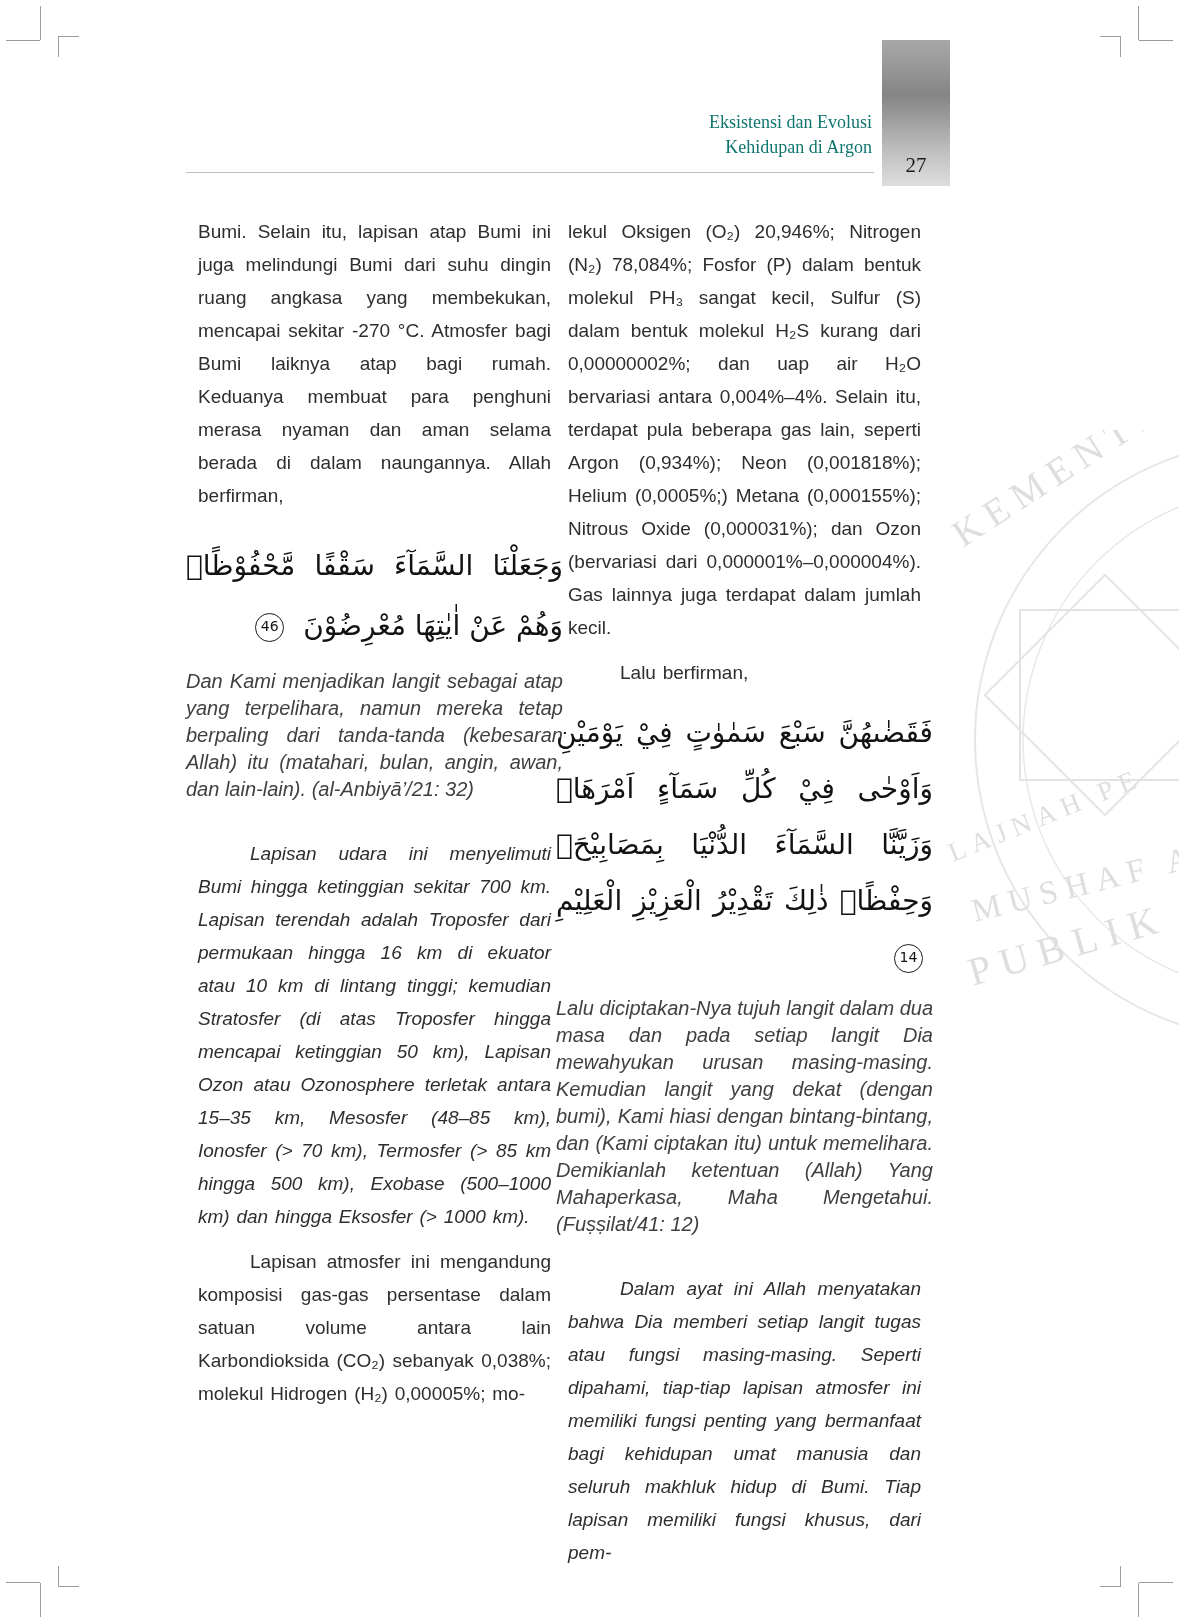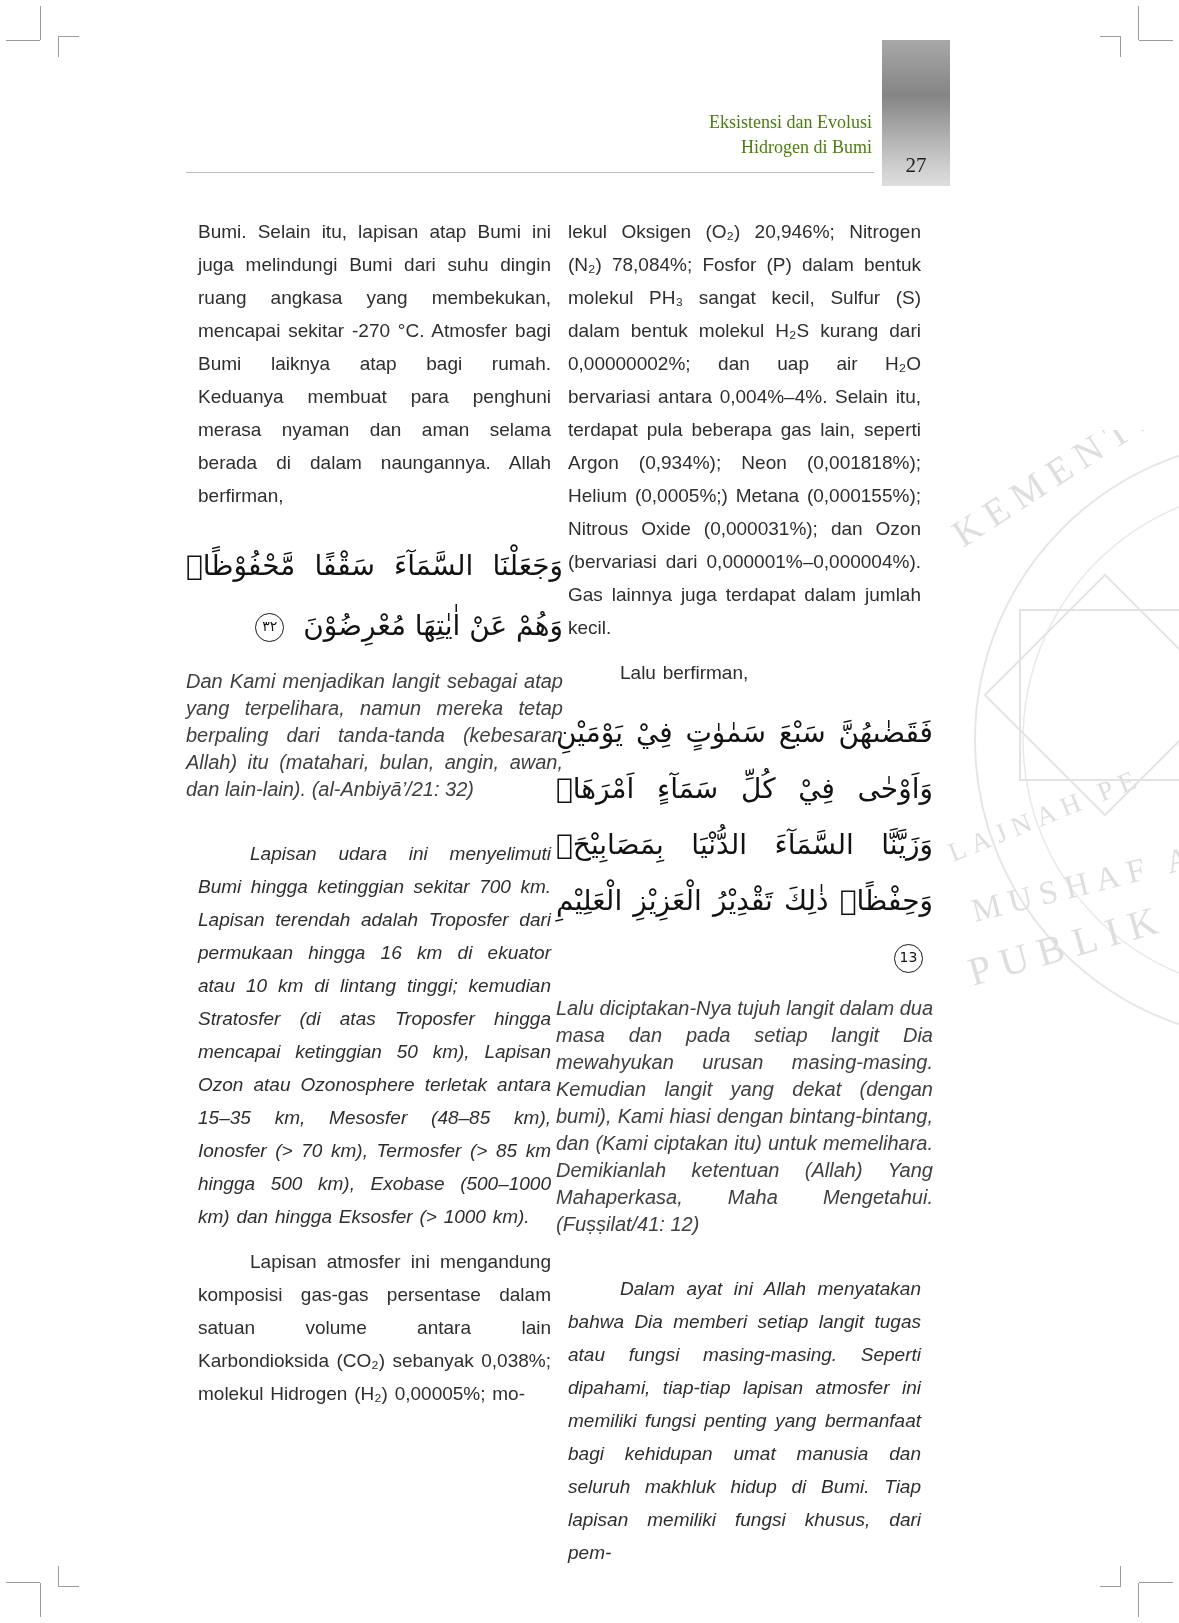--- a/index.html
+++ b/index.html
@@ -24,21 +24,21 @@
     background:linear-gradient(180deg,#a8a8a8 0%,#858585 38%,#c2c2c2 78%,#dedede 100%);
     display:flex;align-items:flex-end;justify-content:center;
   }
   .page-number{
     font-family:"Liberation Serif","DejaVu Serif",serif;
     font-size:21px;color:#1d1d1d;padding-bottom:8px;
   }
   .running-head{
     position:absolute;top:110px;right:307px;text-align:right;
     font-family:"Liberation Serif","DejaVu Serif",serif;
-    font-size:18px;line-height:25px;color:#4d7c0f;
+    font-size:18px;line-height:25px;color:#0f766e;
   }
   .header-rule{position:absolute;left:186px;top:172px;width:688px;height:1px;background:#bdbdbd;}
 
   
   .col{position:absolute;top:203px;width:377px;}
   .col-left{left:186px;}
   .col-right{left:556px;}
 
   .body-text{
     margin:12px;font-size:19px;line-height:33px;text-align:justify;
@@ -103,45 +103,45 @@
     <text class="wm-text" x="40" y="492" font-size="33" letter-spacing="8" transform="rotate(-14 40 492)">MUSHAF A</text>
     <text class="wm-text" x="38" y="556" font-size="40" letter-spacing="10" transform="rotate(-16 38 556)">PUBLIK</text>
   </svg>
 
   <div class="page-band">
     <span class="page-number">27</span>
   </div>
 
   <div class="running-head">
     <div>Eksistensi dan Evolusi</div>
-    <div>Hidrogen di Bumi</div>
+    <div>Kehidupan di Argon</div>
   </div>
   <div class="header-rule"></div>
 
   <div class="col col-left">
     <p class="body-text">Bumi. Selain itu, lapisan atap Bumi ini juga melindungi Bumi dari suhu dingin ruang angkasa yang membekukan, mencapai sekitar -270 °C. Atmosfer bagi Bumi laiknya atap bagi rumah. Keduanya membuat para penghuni merasa nyaman dan aman selama berada di dalam naungannya. Allah berfirman,</p>
 
     <div class="arabic">
       <span>وَجَعَلْنَا السَّمَآءَ سَقْفًا مَّحْفُوْظًاۚ وَهُمْ عَنْ اٰيٰتِهَا مُعْرِضُوْنَ</span>
-      <span class="ayah-circle">٣٢</span>
+      <span class="ayah-circle">46</span>
     </div>
 
     <p class="translation">Dan Kami menjadikan langit sebagai atap yang terpelihara, namun mereka tetap berpaling dari tanda-tanda (kebesaran Allah) itu (matahari, bulan, angin, awan, dan lain-lain). (al-Anbiyā’/21: 32)</p>
 
     <p class="body-text indent gap-top">Lapisan udara ini menyelimuti Bumi hingga ketinggian sekitar 700 km. Lapisan terendah adalah Troposfer dari permukaan hingga 16 km di ekuator atau 10 km di lintang tinggi; kemudian Stratosfer (di atas Troposfer hingga mencapai ketinggian 50 km), Lapisan Ozon atau Ozonosphere terletak antara 15–35 km, Mesosfer (48–85 km), Ionosfer (&gt; 70 km), Termosfer (&gt; 85 km hingga 500 km), Exobase (500–1000 km) dan hingga Eksosfer (&gt; 1000 km).</p>
     <p class="body-text indent">Lapisan atmosfer ini mengandung komposisi gas-gas persentase dalam satuan volume antara lain Karbondioksida (CO₂) sebanyak 0,038%; molekul Hidrogen (H₂) 0,00005%; mo-</p>
   </div>
 
   <div class="col col-right">
     <p class="body-text">lekul Oksigen (O₂) 20,946%; Nitrogen (N₂) 78,084%; Fosfor (P) dalam bentuk molekul PH₃ sangat kecil, Sulfur (S) dalam bentuk molekul H₂S kurang dari 0,00000002%; dan uap air H₂O bervariasi antara 0,004%–4%. Selain itu, terdapat pula beberapa gas lain, seperti Argon (0,934%); Neon (0,001818%); Helium (0,0005%;) Metana (0,000155%); Nitrous Oxide (0,000031%); dan Ozon (bervariasi dari 0,000001%–0,000004%). Gas lainnya juga terdapat dalam jumlah kecil.</p>
     <p class="body-text indent">Lalu berfirman,</p>
 
     <div class="arabic" style="margin-top:16px;margin-bottom:10px;line-height:56px;">
       <span>فَقَضٰىهُنَّ سَبْعَ سَمٰوٰتٍ فِيْ يَوْمَيْنِ وَاَوْحٰى فِيْ كُلِّ سَمَآءٍ اَمْرَهَاۗ وَزَيَّنَّا السَّمَآءَ الدُّنْيَا بِمَصَابِيْحَۖ وَحِفْظًاۗ ذٰلِكَ تَقْدِيْرُ الْعَزِيْزِ الْعَلِيْمِ</span>
-      <span class="ayah-circle">13</span>
+      <span class="ayah-circle">14</span>
     </div>
 
     <p class="translation">Lalu diciptakan-Nya tujuh langit dalam dua masa dan pada setiap langit Dia mewahyukan urusan masing-masing. Kemudian langit yang dekat (dengan bumi), Kami hiasi dengan bintang-bintang, dan (Kami ciptakan itu) untuk memelihara. Demikianlah ketentuan (Allah) Yang Mahaperkasa, Maha Mengetahui. (Fuṣṣilat/41: 12)</p>
 
     <p class="body-text indent gap-top">Dalam ayat ini Allah menyatakan bahwa Dia memberi setiap langit tugas atau fungsi masing-masing. Seperti dipahami, tiap-tiap lapisan atmosfer ini memiliki fungsi penting yang bermanfaat bagi kehidupan umat manusia dan seluruh makhluk hidup di Bumi. Tiap lapisan memiliki fungsi khusus, dari pem-</p>
   </div>
 
 </div>
 
 </body></html>

